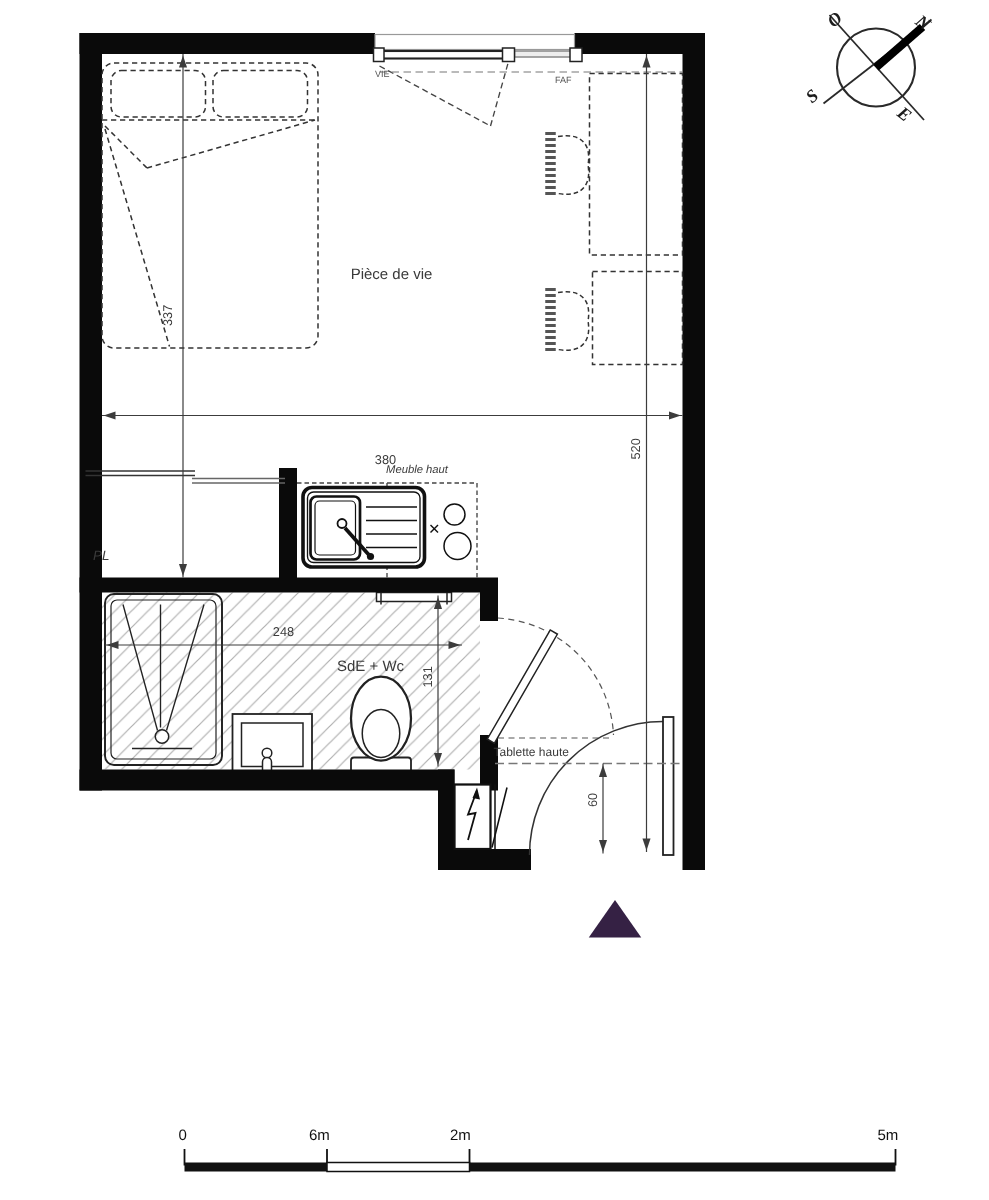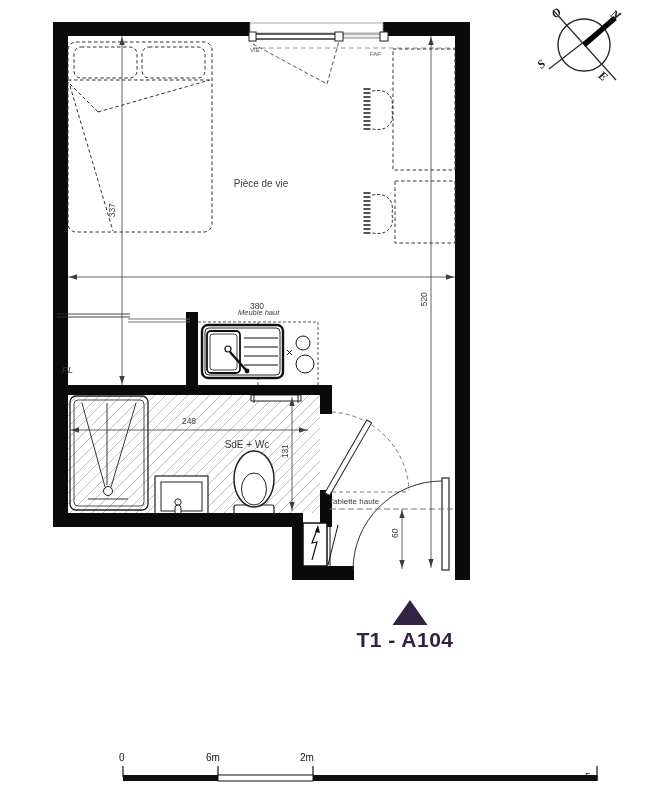--- a/index.html
+++ b/index.html
@@ -208,37 +208,36 @@
     <rect x="218" y="775" width="95" height="6" fill="#ffffff" stroke="#111" stroke-width="1"></rect>
     <rect x="313" y="775" width="284" height="6" fill="#111"></rect>
   </g>
 
   <polygon points="410,600 427.5,625 392.5,625" fill="#352144"></polygon>
 </svg>
 
 <div class="lbl room-lbl" style="left:211px;top:179px;width:100px;">Pièce de vie</div>
 <div class="lbl room-lbl" style="left:207px;top:440px;width:80px;">SdE + Wc</div>
 <div class="lbl" style="left:62px;top:366px;font-size:9px;font-style:italic;">PL</div>
-<div class="lbl italic" style="left:238px;top:309px;width:80px;text-align:left;">Meuble haut</div>
+<div class="lbl italic" style="left:238px;top:309px;width:80px;text-align:center;">Meuble haut</div>
 <div class="lbl" style="left:329px;top:498px;font-size:8px;">Tablette haute</div>
 <div class="lbl tiny" style="left:250px;top:47px;">VIE</div>
 <div class="lbl tiny" style="left:370px;top:51px;">FAF</div>
 
 <div class="lbl dim" style="left:237px;top:262px;width:40px;margin-top:40px;">380</div>
 <div class="lbl dim rot" style="left:97px;top:206px;width:30px;">337</div>
 <div class="lbl dim rot" style="left:409px;top:295px;width:30px;">520</div>
 <div class="lbl dim" style="left:169px;top:417px;width:40px;">248</div>
 <div class="lbl dim rot" style="left:270px;top:447px;width:30px;">131</div>
 <div class="lbl dim rot" style="left:383px;top:529px;width:24px;">60</div>
 
 <div class="lbl compass-letter" style="left:552px;top:7px;transform:rotate(-40deg);">O</div>
 <div class="lbl compass-letter" style="left:611px;top:9px;transform:rotate(38deg);">N</div>
 <div class="lbl compass-letter" style="left:538px;top:58px;transform:rotate(-40deg);">S</div>
 <div class="lbl compass-letter" style="left:599px;top:70px;transform:rotate(38deg);">E</div>
 
-<div class="title-text">T1 - A104</div>
 
 <div class="lbl scale-lbl" style="left:119px;top:753px;">0</div>
 <div class="lbl scale-lbl" style="left:206px;top:753px;">6m</div>
 <div class="lbl scale-lbl" style="left:300px;top:753px;">2m</div>
-<div class="lbl scale-lbl" style="left:585px;top:753px;margin-top:20px;">5m</div>
+<div class="lbl scale-lbl" style="left:585px;top:753px;">5m</div>
 
 </div>
 
 </body></html>

